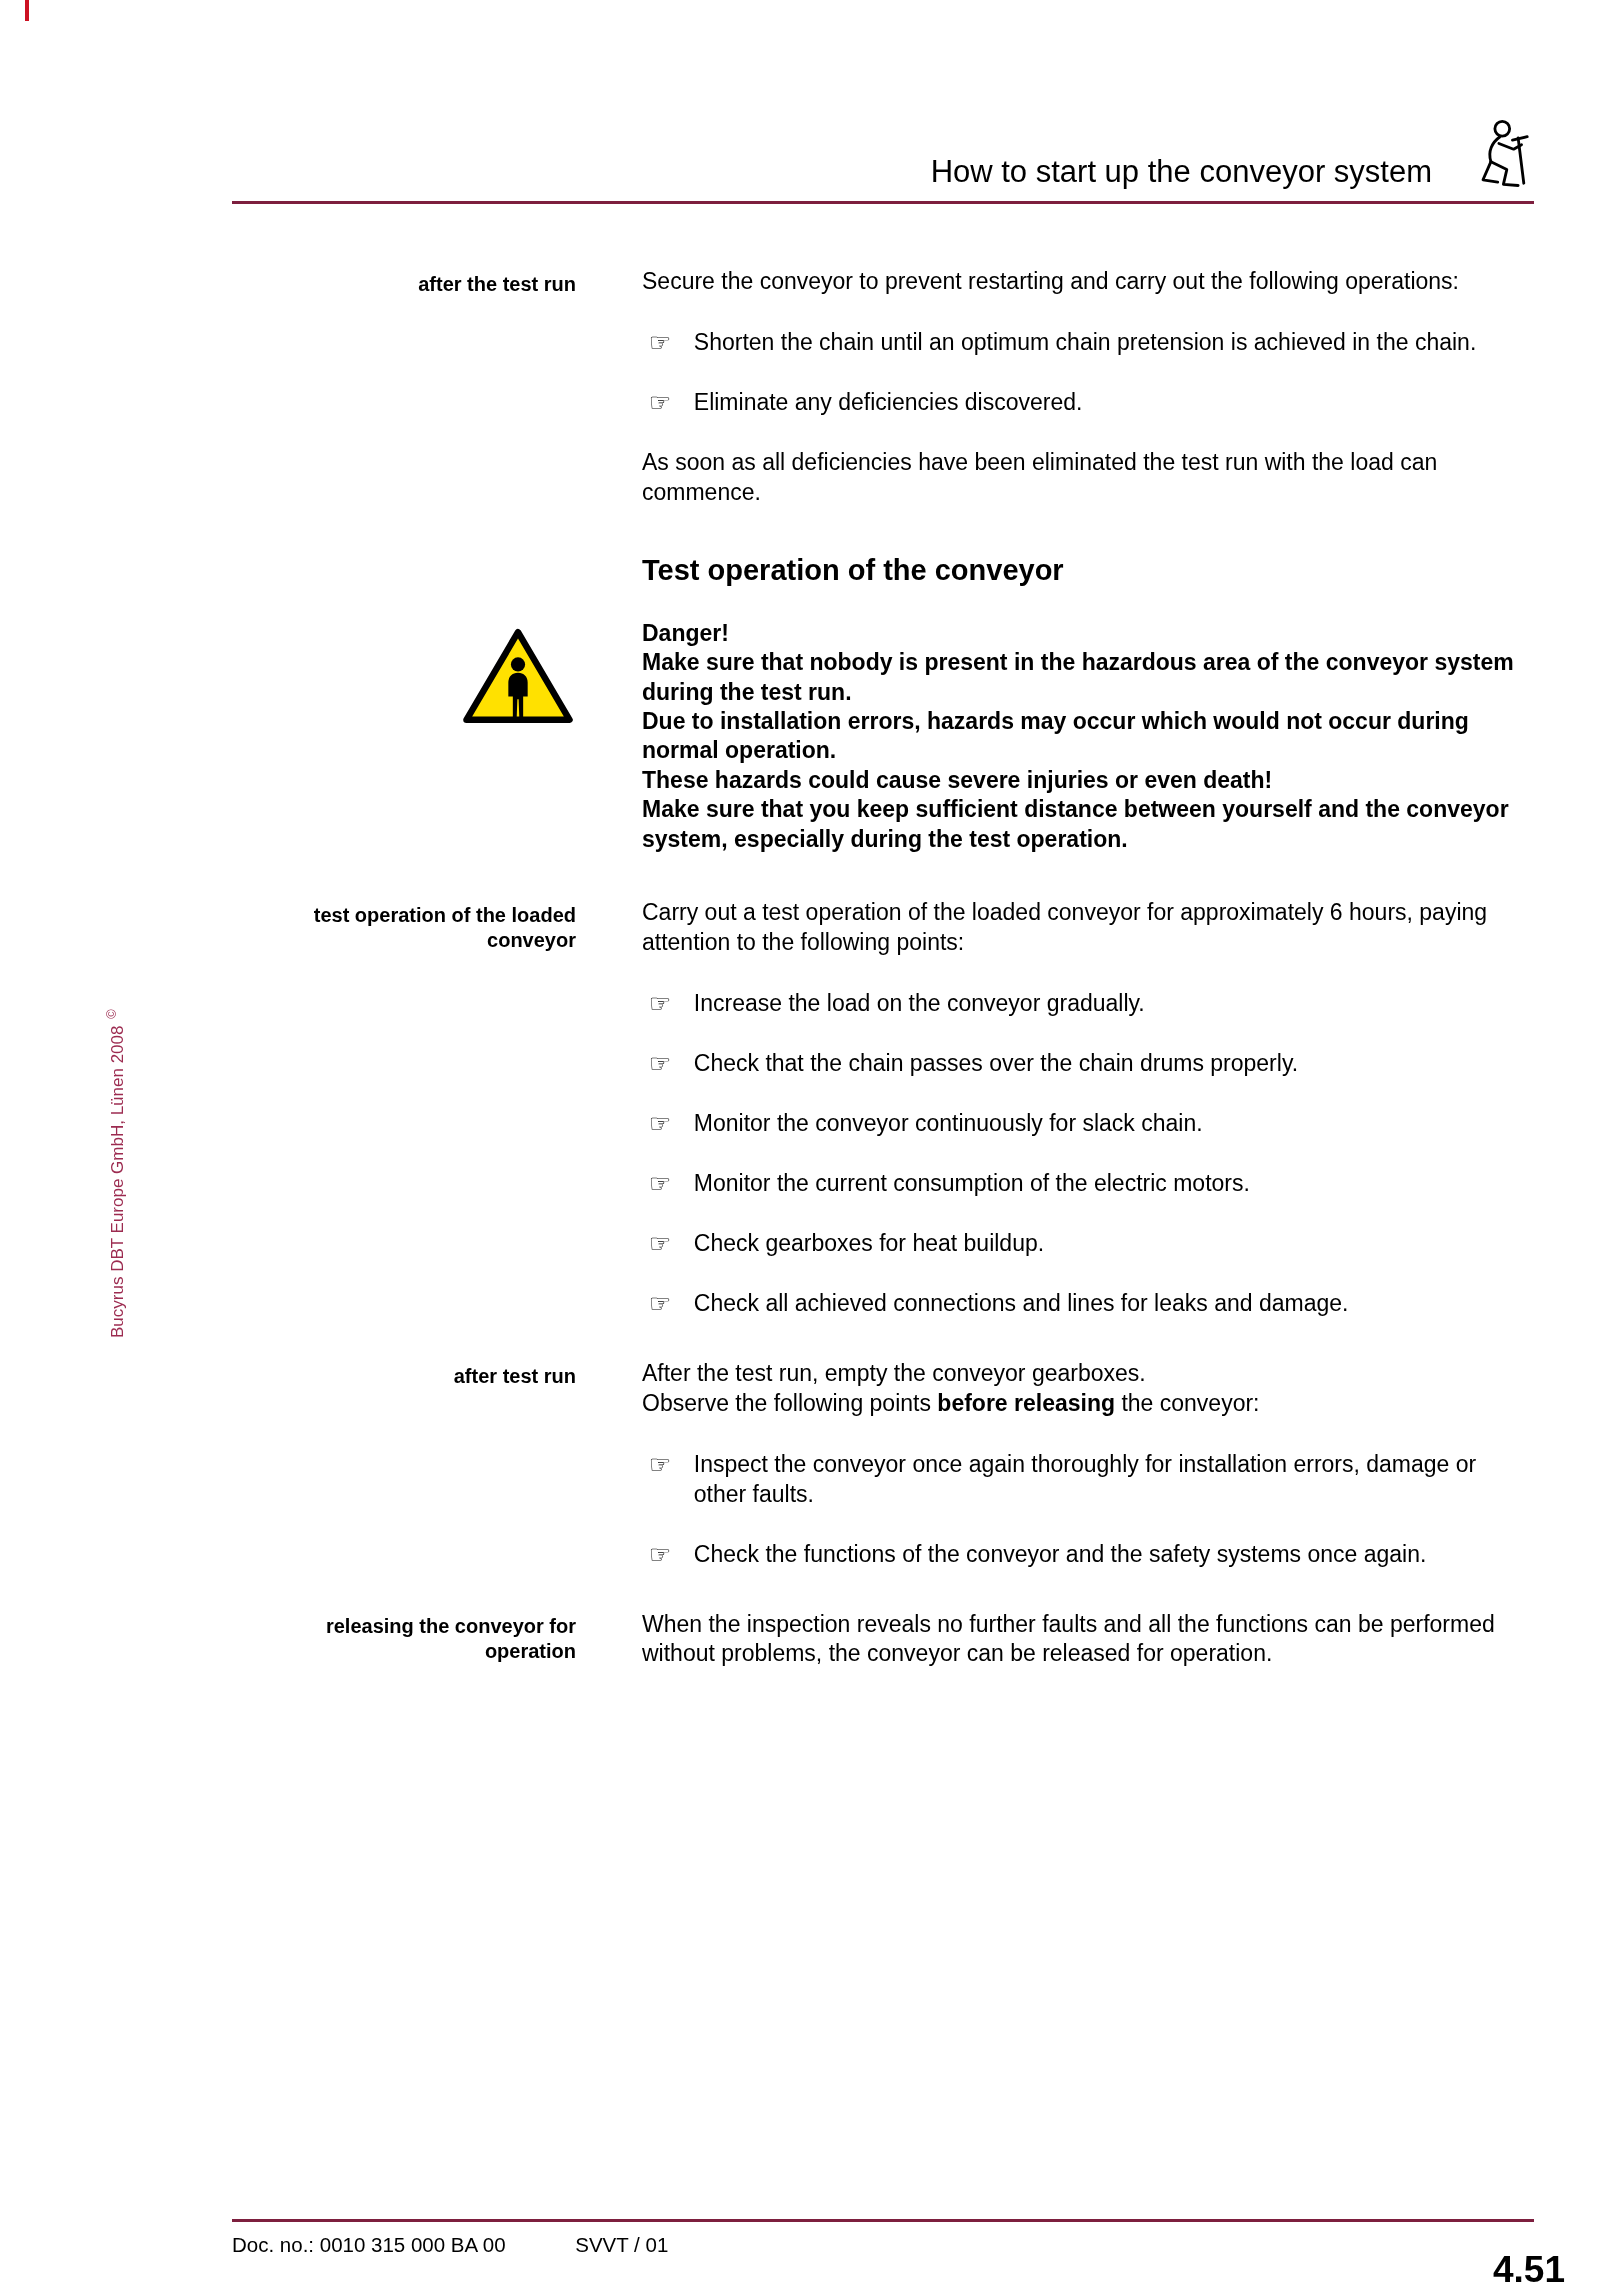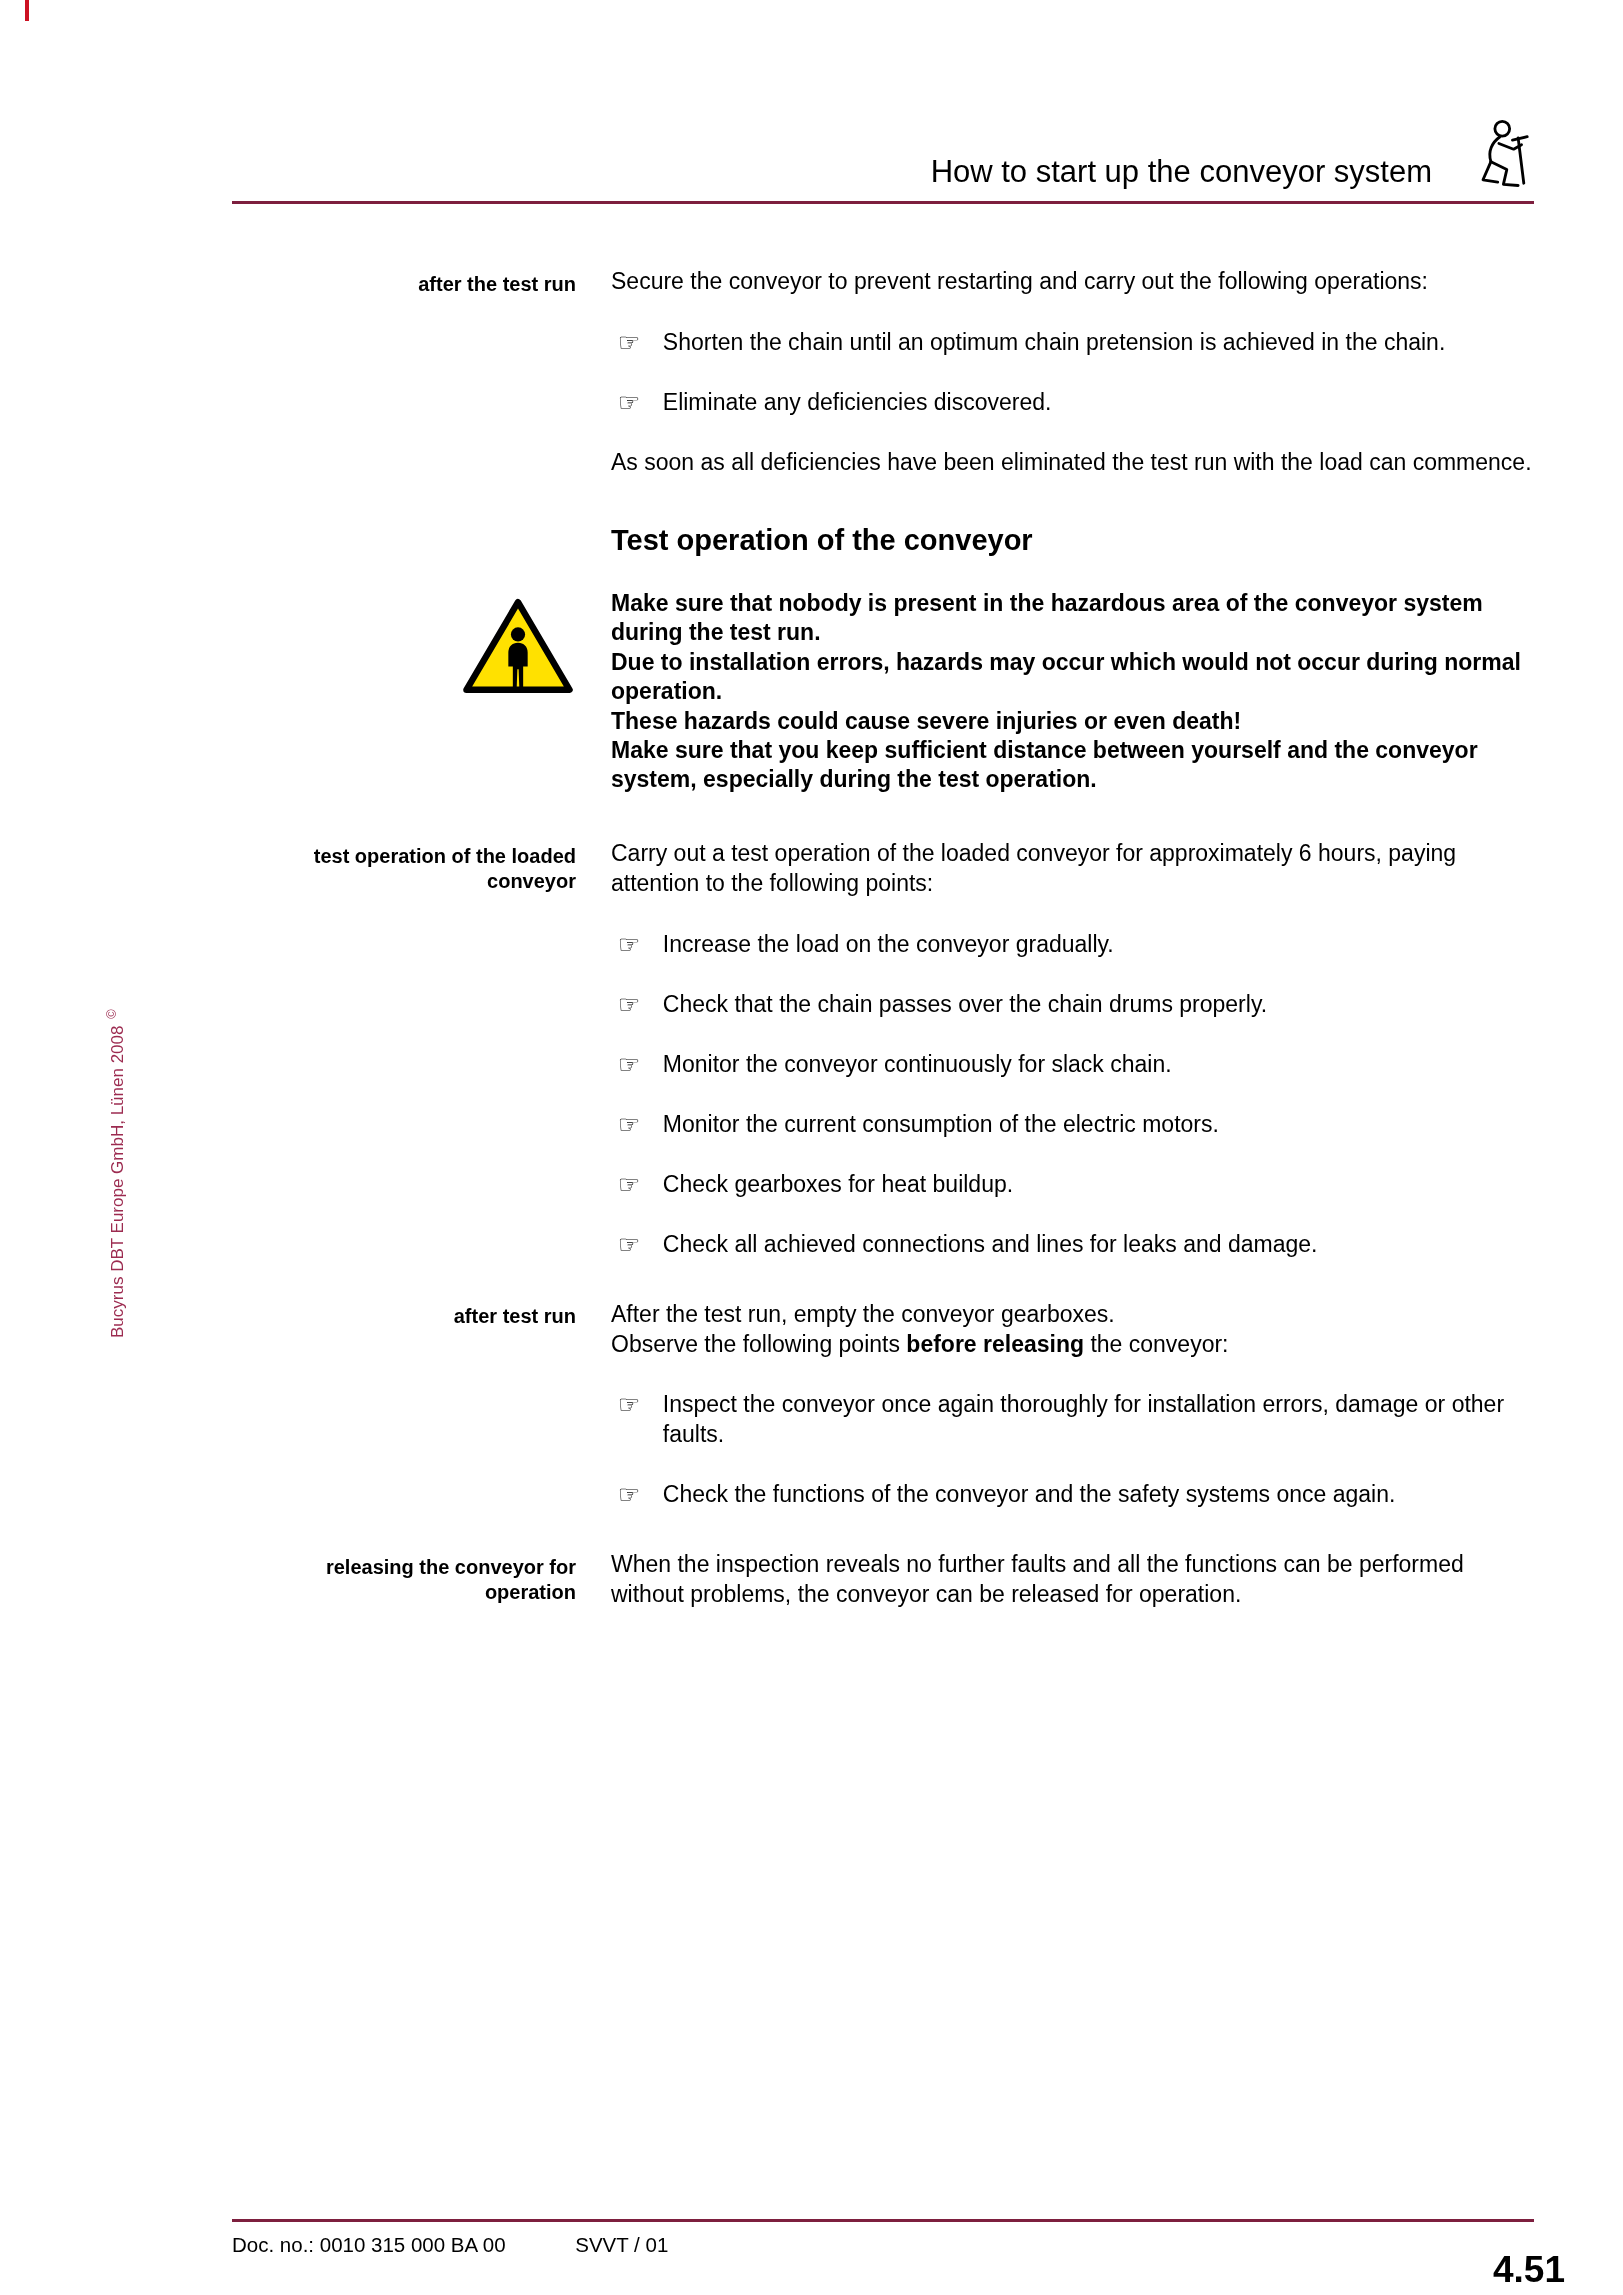--- a/index.html
+++ b/index.html
@@ -57,21 +57,21 @@
   .side-note .sup {
     font-size: 13px;
     vertical-align: super;
     margin-left: 6.8px;
   }
   
   .main { margin-top: 63px; }
   .row {
     display: grid;
     grid-template-columns: 344px 1fr;
-    column-gap: 35px;
+    column-gap: 66px;
     margin-bottom: 40px;
   }
   .row.heading-row { margin-bottom: 31px; }
   .row.danger-row { margin-bottom: 44px; }
   .label {
     font-size: 20px;
     font-weight: bold;
     text-align: right;
     line-height: 1.25;
     padding-top: 4.8px;
@@ -183,20 +183,21 @@
         <div class="label danger-cell">
           <span class="warning-art">
             <svg width="116" height="104" viewBox="0 0 180 160">
               <path class="tri" d="M90 12 L170 148 L10 148 Z" stroke="#000" stroke-width="10" stroke-linejoin="round"></path>
               <circle cx="90" cy="62" r="11" fill="#000"></circle>
               <path d="M90 75 c -9 0 -15 6 -15 15 l 0 22 l 7 0 l 0 32 l 6 0 l 1 -28 l 2 0 l 1 28 l 6 0 l 0 -32 l 7 0 l 0 -22 c 0 -9 -6 -15 -15 -15 z" fill="#000"></path>
             </svg>
           </span>
         </div>
         <div class="body danger-text">
+          <div>Danger!</div>
           <div>Make sure that nobody is present in the hazardous area of the conveyor system during the test run.</div>
           <div>Due to installation errors, hazards may occur which would not occur during normal operation.</div>
           <div>These hazards could cause severe injuries or even death!</div>
           <div>Make sure that you keep sufficient distance between yourself and the conveyor system, especially during the test operation.</div>
         </div>
       </section>
 
       <section class="row">
         <div class="label">test operation of the loaded conveyor</div>
         <div class="body">

